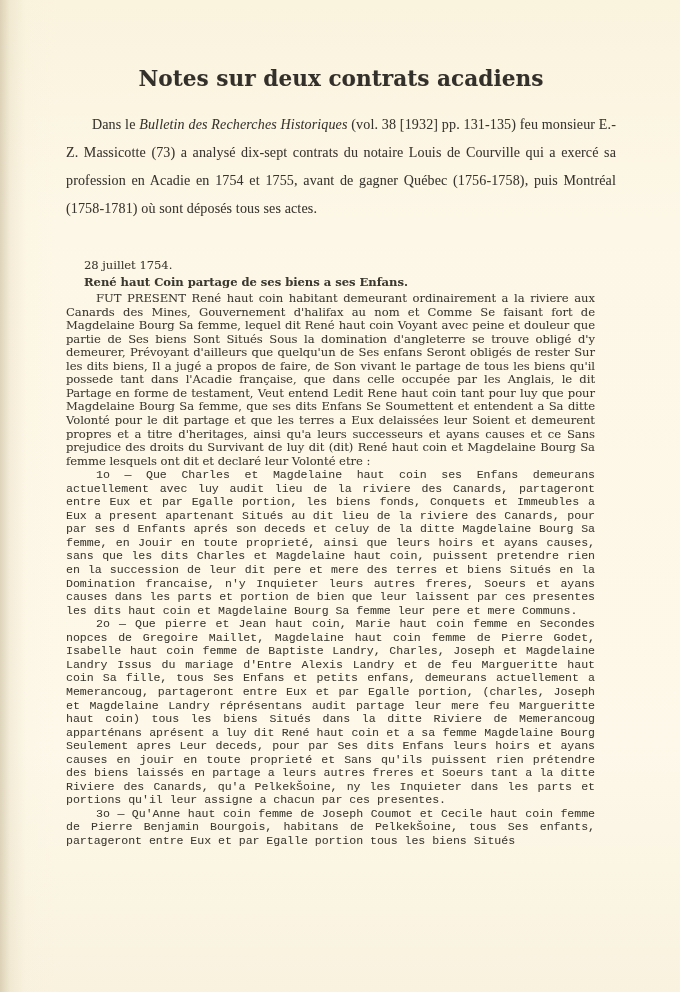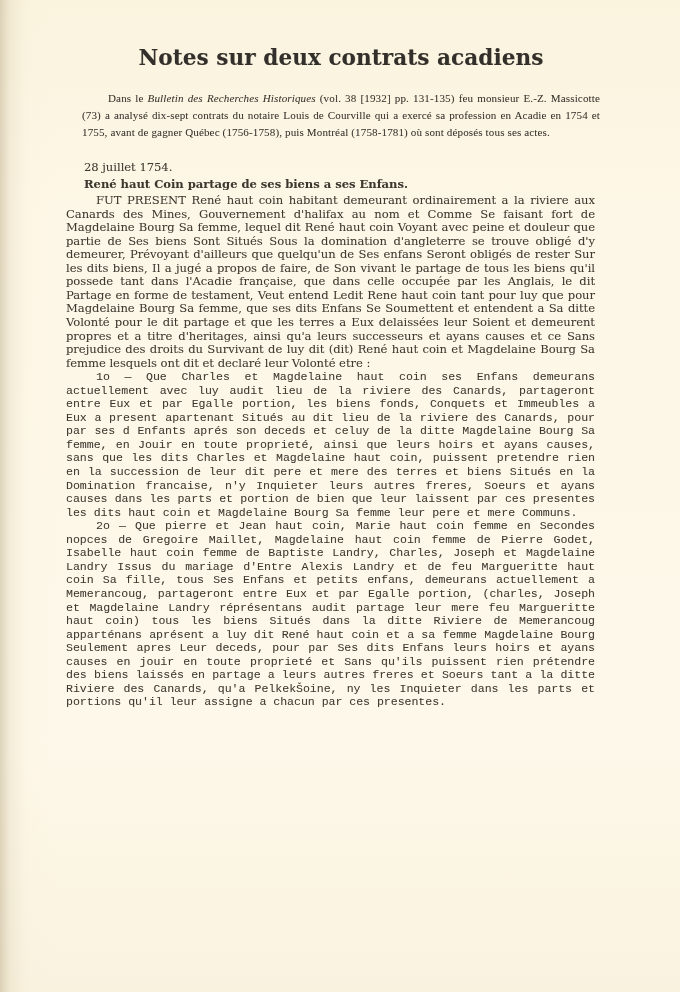--- a/index.html
+++ b/index.html
@@ -43,44 +43,44 @@
 
   
   .doc-title {
     font-family: "DejaVu Serif", "Liberation Serif", serif;
     font-weight: bold;
     font-size: 21.5px;
     letter-spacing: 0.1px;
     color: #33302b;
     text-align: center;
     margin: 0;
-    padding-top: 45px;
+    padding-top: 66px;
     text-shadow: 0.4px 0.3px 0 rgba(90,84,70,0.30);
   }
 
   
   .intro {
     font-family: "Liberation Serif", serif;
-    font-size: 11px;
-    line-height: 17px;
+    font-size: 14px;
+    line-height: 28px;
     text-align: justify;
     text-justify: inter-word;
     color: #37342e;
-    margin: 16px;
+    margin: 0;
     letter-spacing: 0.15px;
     text-shadow: 0.25px 0.2px 0 rgba(100,94,78,0.22);
   }
   .intro.first { margin-top: 20px; }
   .intro.second { margin-top: 15px; }
   .intro .ind { display: inline-block; width: 26px; }
   .intro em { font-style: italic; }
 
   
   .transcript {
-    margin-top: 20px;
+    margin-top: 36px;
     width: 529px;
   }
   .tr-line, .tr-para {
     font-family: "DejaVu Serif", "Liberation Serif", serif;
     font-size: 11.55px;
     line-height: 13.55px;
     color: #3b382f;
     margin: 0;
     letter-spacing: -0.02px;
     text-shadow: 0.22px 0.18px 0 rgba(105,98,80,0.20);
@@ -106,16 +106,17 @@
 
     <p class="intro first"><span class="ind"></span><span>Dans le </span><em>Bulletin des Recherches Historiques</em><span> (vol. 38 [1932] pp. 131-135) feu monsieur E.-Z. Massicotte (73) a analysé dix-sept contrats du notaire Louis de Courville qui a exercé sa profession en Acadie en 1754 et 1755, avant de gagner Québec (1756-1758), puis Montréal (1758-1781) où sont déposés tous ses actes.</span></p>
 
 
     <div class="transcript">
       <p class="tr-line date">28 juillet 1754.</p>
       <p class="tr-line heading">René haut Coin partage de ses biens a ses Enfans.</p>
       <p class="tr-para">FUT PRESENT René haut coin habitant demeurant ordinairement a la riviere aux Canards des Mines, Gouvernement d'halifax au nom et Comme Se faisant fort de Magdelaine Bourg Sa femme, lequel dit René haut coin Voyant avec peine et douleur que partie de Ses biens Sont Situés Sous la domination d'angleterre se trouve obligé d'y demeurer, Prévoyant d'ailleurs que quelqu'un de Ses enfans Seront obligés de rester Sur les dits biens, Il a jugé a propos de faire, de Son vivant le partage de tous les biens qu'il possede tant dans l'Acadie française, que dans celle occupée par les Anglais, le dit Partage en forme de testament, Veut entend Ledit Rene haut coin tant pour luy que pour Magdelaine Bourg Sa femme, que ses dits Enfans Se Soumettent et entendent a Sa ditte Volonté pour le dit partage et que les terres a Eux delaissées leur Soient et demeurent propres et a titre d'heritages, ainsi qu'a leurs successeurs et ayans causes et ce Sans prejudice des droits du Survivant de luy dit (dit) René haut coin et Magdelaine Bourg Sa femme lesquels ont dit et declaré leur Volonté etre :</p>
       <p class="tr-para">1o — Que Charles et Magdelaine haut coin ses Enfans demeurans actuellement avec luy audit lieu de la riviere des Canards, partageront entre Eux et par Egalle portion, les biens fonds, Conquets et Immeubles a Eux a present apartenant Situés au dit lieu de la riviere des Canards, pour par ses d Enfants aprés son deceds et celuy de la ditte Magdelaine Bourg Sa femme, en Jouir en toute proprieté, ainsi que leurs hoirs et ayans causes, sans que les dits Charles et Magdelaine haut coin, puissent pretendre rien en la succession de leur dit pere et mere des terres et biens Situés en la Domination francaise, n'y Inquieter leurs autres freres, Soeurs et ayans causes dans les parts et portion de bien que leur laissent par ces presentes les dits haut coin et Magdelaine Bourg Sa femme leur pere et mere Communs.</p>
       <p class="tr-para">2o — Que pierre et Jean haut coin, Marie haut coin femme en Secondes nopces de Gregoire Maillet, Magdelaine haut coin femme de Pierre Godet, Isabelle haut coin femme de Baptiste Landry, Charles, Joseph et Magdelaine Landry Issus du mariage d'Entre Alexis Landry et de feu Margueritte haut coin Sa fille, tous Ses Enfans et petits enfans, demeurans actuellement a Memerancoug, partageront entre Eux et par Egalle portion, (charles, Joseph et Magdelaine Landry réprésentans audit partage leur mere feu Margueritte haut coin) tous les biens Situés dans la ditte Riviere de Memerancoug apparténans aprésent a luy dit René haut coin et a sa femme Magdelaine Bourg Seulement apres Leur deceds, pour par Ses dits Enfans leurs hoirs et ayans causes en jouir en toute proprieté et Sans qu'ils puissent rien prétendre des biens laissés en partage a leurs autres freres et Soeurs tant a la ditte Riviere des Canards, qu'a PelkekŠoine, ny les Inquieter dans les parts et portions qu'il leur assigne a chacun par ces presentes.</p>
+      <p class="tr-para">3o — Qu'Anne haut coin femme de Joseph Coumot et Cecile haut coin femme de Pierre Benjamin Bourgois, habitans de PelkekŠoine, tous Ses enfants, partageront entre Eux et par Egalle portion tous les biens Situés</p>
     </div>
 
   </div>
 </div>
 
 </body></html>

